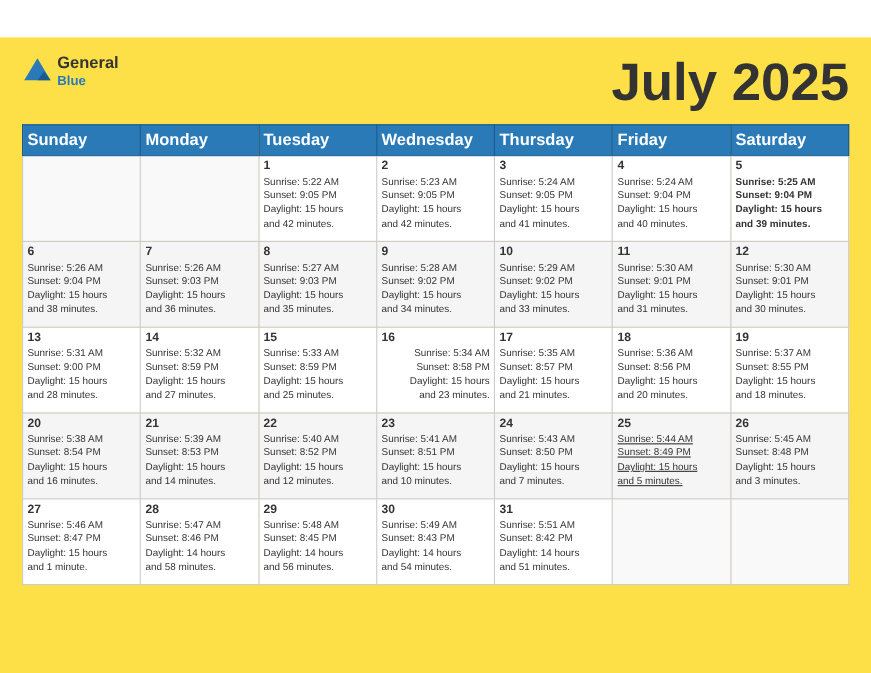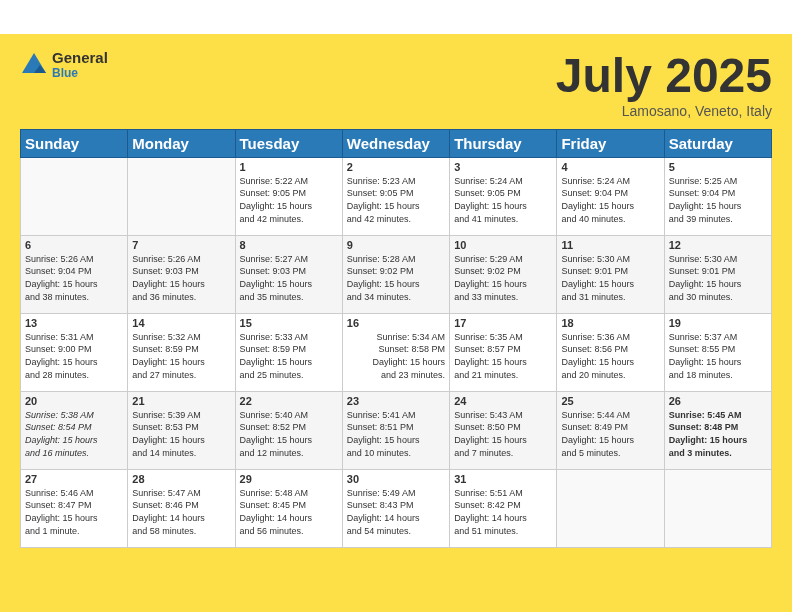--- a/index.html
+++ b/index.html
@@ -112,21 +112,20 @@
         <polygon points="14,2 26,22 2,22" fill="#2a7ab8"></polygon>
         <polygon points="20,14 26,22 14,22" fill="#1a5a90"></polygon>
       </svg>
       <div class="logo-text">
         <span class="logo-general">General</span>
         <span class="logo-blue">Blue</span>
       </div>
     </div>
     <div class="title-block">
       <div class="cal-title">July 2025</div>
-      <div class="cal-subtitle">Lamosano, Veneto, Italy</div>
     </div>
   </div>
 
   <table>
     <thead>
       <tr>
         <th>Sunday</th>
         <th>Monday</th>
         <th>Tuesday</th>
         <th>Wednesday</th>
@@ -162,21 +161,21 @@
           </td>
           <td>
             <span class="day-number">4</span>
             <div class="day-info" style="white-space: pre-line;">Sunrise: 5:24 AM
 Sunset: 9:04 PM
 Daylight: 15 hours
 and 40 minutes.</div>
           </td>
           <td>
             <span class="day-number">5</span>
-            <div class="day-info" style="white-space: pre-line;">Sunrise: 5:25 AM
+            <div class="day-info" style="white-space: pre-line; font-weight: bold;">Sunrise: 5:25 AM
 Sunset: 9:04 PM
 Daylight: 15 hours
 and 39 minutes.</div>
           </td>
         </tr>
         <tr>
           <td>
             <span class="day-number">6</span>
             <div class="day-info" style="white-space: pre-line;">Sunrise: 5:26 AM
 Sunset: 9:04 PM
@@ -273,21 +272,21 @@
             <span class="day-number">19</span>
             <div class="day-info" style="white-space: pre-line;">Sunrise: 5:37 AM
 Sunset: 8:55 PM
 Daylight: 15 hours
 and 18 minutes.</div>
           </td>
         </tr>
         <tr>
           <td>
             <span class="day-number">20</span>
-            <div class="day-info" style="white-space: pre-line; font-style: italic;">Sunrise: 5:38 AM
+            <div class="day-info" style="white-space: pre-line;">Sunrise: 5:38 AM
 Sunset: 8:54 PM
 Daylight: 15 hours
 and 16 minutes.</div>
           </td>
           <td>
             <span class="day-number">21</span>
             <div class="day-info" style="white-space: pre-line;">Sunrise: 5:39 AM
 Sunset: 8:53 PM
 Daylight: 15 hours
 and 14 minutes.</div>
@@ -308,28 +307,28 @@
           </td>
           <td>
             <span class="day-number">24</span>
             <div class="day-info" style="white-space: pre-line;">Sunrise: 5:43 AM
 Sunset: 8:50 PM
 Daylight: 15 hours
 and 7 minutes.</div>
           </td>
           <td>
             <span class="day-number">25</span>
-            <div class="day-info" style="white-space: pre-line;">Sunrise: 5:44 AM
+            <div class="day-info" style="white-space: pre-line; text-decoration: underline;">Sunrise: 5:44 AM
 Sunset: 8:49 PM
 Daylight: 15 hours
 and 5 minutes.</div>
           </td>
           <td>
             <span class="day-number">26</span>
-            <div class="day-info" style="white-space: pre-line; font-weight: bold;">Sunrise: 5:45 AM
+            <div class="day-info" style="white-space: pre-line;">Sunrise: 5:45 AM
 Sunset: 8:48 PM
 Daylight: 15 hours
 and 3 minutes.</div>
           </td>
         </tr>
         <tr>
           <td>
             <span class="day-number">27</span>
             <div class="day-info" style="white-space: pre-line;">Sunrise: 5:46 AM
 Sunset: 8:47 PM

